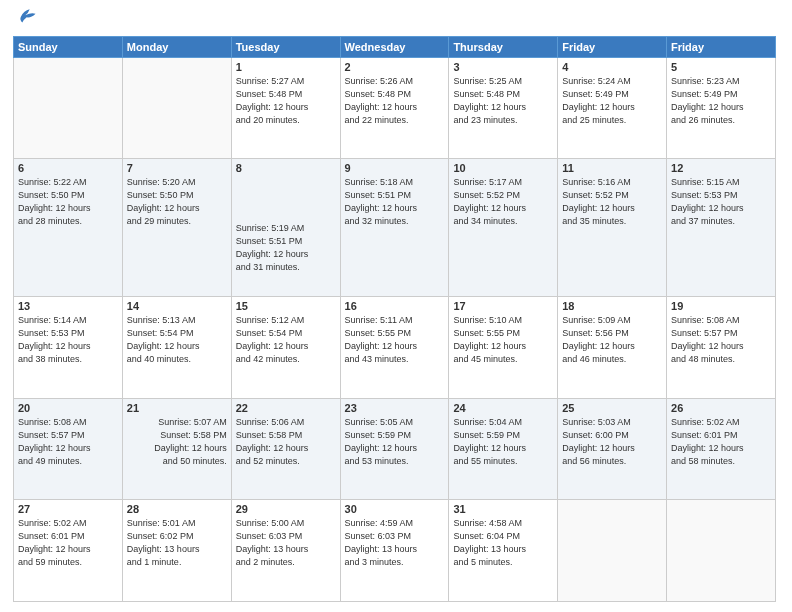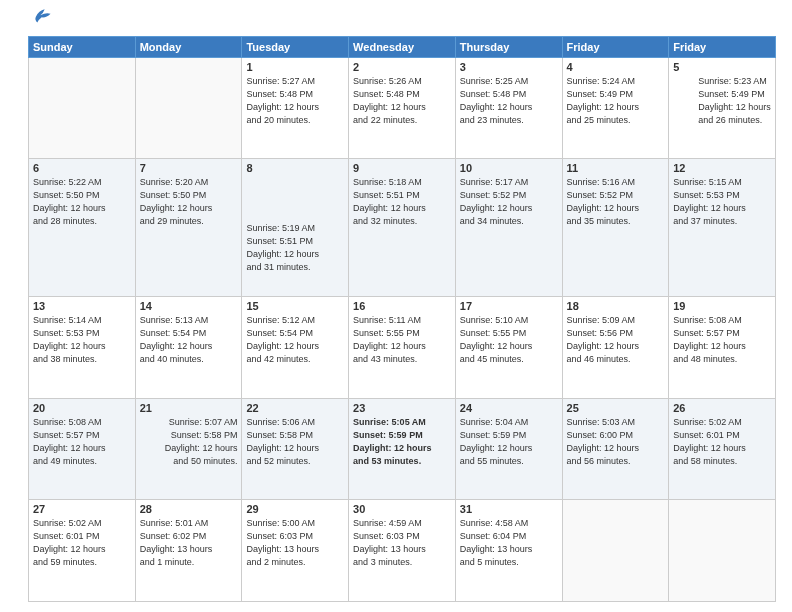--- a/index.html
+++ b/index.html
@@ -6,21 +6,21 @@
     body {
       font-family: Arial, sans-serif;
       background: #fff;
       width: 792px;
       height: 612px;
       overflow: hidden;
     }
     .page {
       width: 792px;
       height: 612px;
-      padding: 12px 16px 10px 28px;
+      padding: 12px 16px 10px 13px;
       display: flex;
       flex-direction: column;
     }
     .header {
       display: flex;
       align-items: flex-start;
       justify-content: space-between;
       margin-bottom: 6px;
     }
     .logo-general {
@@ -161,21 +161,21 @@
           </td>
           <td>
             <span class="day-number">4</span>
             <div class="day-info" style="white-space: pre-line;">Sunrise: 5:24 AM
 Sunset: 5:49 PM
 Daylight: 12 hours
 and 25 minutes.</div>
           </td>
           <td>
             <span class="day-number">5</span>
-            <div class="day-info" style="white-space: pre-line; margin-left: 25px;">Sunrise: 5:23 AM
+            <div class="day-info" style="white-space: pre-line;">Sunrise: 5:23 AM
 Sunset: 5:49 PM
 Daylight: 12 hours
 and 26 minutes.</div>
           </td>
         </tr>
         <tr class="row-shaded">
           <td>
             <span class="day-number">6</span>
             <div class="day-info" style="white-space: pre-line;">Sunrise: 5:22 AM
 Sunset: 5:50 PM
@@ -293,21 +293,21 @@
           </td>
           <td>
             <span class="day-number">22</span>
             <div class="day-info" style="white-space: pre-line;">Sunrise: 5:06 AM
 Sunset: 5:58 PM
 Daylight: 12 hours
 and 52 minutes.</div>
           </td>
           <td>
             <span class="day-number">23</span>
-            <div class="day-info" style="white-space: pre-line; font-weight: bold;">Sunrise: 5:05 AM
+            <div class="day-info" style="white-space: pre-line;">Sunrise: 5:05 AM
 Sunset: 5:59 PM
 Daylight: 12 hours
 and 53 minutes.</div>
           </td>
           <td>
             <span class="day-number">24</span>
             <div class="day-info" style="white-space: pre-line;">Sunrise: 5:04 AM
 Sunset: 5:59 PM
 Daylight: 12 hours
 and 55 minutes.</div>

